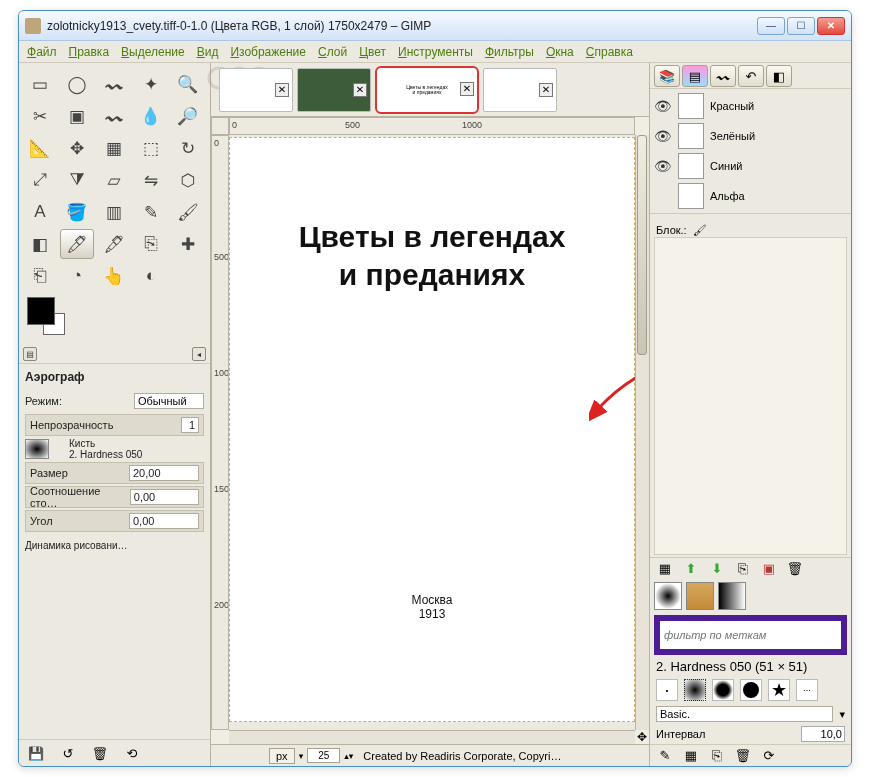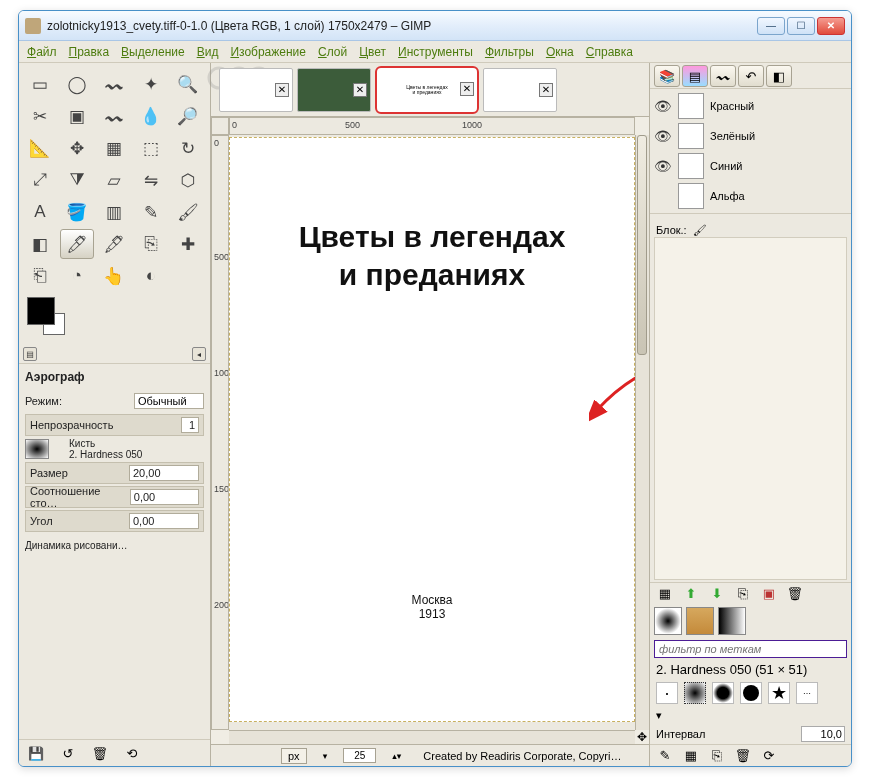--- a/index.html
+++ b/index.html
@@ -57,42 +57,42 @@
 .rull .tick { left:2px; transform:none; writing-mode:horizontal-tb; }
 .canvas { grid-column:2; grid-row:2; background:#ece9e0; position:relative; overflow:hidden; }
 .page { position:absolute; top:2px; left:0; width:100%; height:585px; background:#fff; border:1px dashed #c8b060; }
 .page-inner { padding:80px 36px 0; text-align:center; font-family:"Times New Roman",serif; color:#111; }
 .page-title { font-size:30px; font-weight:bold; line-height:1.25; }
 .page-sub { margin-top:300px; font-size:12px; }
 .sv { grid-column:3;grid-row:2; background:#e7e3d8; border-left:1px solid #b7b2a2; position:relative; }
 .sv .thumb { position:absolute; top:0; left:1px; width:10px; height:220px; background:linear-gradient(#f0ece1,#c9c4b4); border:1px solid #a09b8b; border-radius:3px; }
 .sh { grid-column:2;grid-row:3; background:#e7e3d8; border-top:1px solid #b7b2a2; }
 .nav { grid-column:3;grid-row:3; display:flex; align-items:center; justify-content:center; font-size:12px; }
-.statusbar { height:22px; border-top:1px solid #b7b2a2; background:#ece9e0; display:flex; align-items:center; font-size:11px; padding:0 4px; gap:16px; }
+.statusbar { height:22px; border-top:1px solid #b7b2a2; background:#ece9e0; display:flex; align-items:center; font-size:11px; padding:0 4px; gap:4px; }
 .statusbar .unit { border:1px solid #a7a292; padding:1px 6px; background:#f4f1e8; }
 .statusbar .zoom { border:1px solid #a7a292; background:#fff; padding:1px 10px; font-size:10px; }
 .arrow-annot { position:absolute; right:-44px; top:220px; pointer-events:none; }
 
 
 .right { width:202px; background:#ece9e0; border-left:1px solid #b7b2a2; display:flex; flex-direction:column; font-size:11px; }
 .rtabs { height:26px; display:flex; gap:2px; padding:2px 4px; border-bottom:1px solid #cfcabb; }
 .rtab { width:26px; height:22px; border:1px solid #a7a292; border-radius:3px; background:linear-gradient(#fbf8f0,#e1ddcf); display:flex;align-items:center;justify-content:center; font-size:13px; }
 .channels { padding:2px 4px; }
 .chrow { display:flex; align-items:center; height:30px; gap:6px; }
 .eye { width:18px; font-size:14px; color:#333; text-align:center; }
 .chthumb { width:26px; height:26px; background:#fff; border:1px solid #999; }
 .chname { font-size:11px; }
 .blokrow { display:flex; align-items:flex-start; gap:6px; padding:10px 6px; border-top:1px solid #cfcabb; height:22px; }
 .bigspace { flex:1; background:#f5f2e9; border:1px solid #d2cdbe; margin:2px 4px; }
 .iconrow { display:flex; gap:8px; padding:2px 6px; border-top:1px solid #cfcabb; height:22px; align-items:center; }
 .brushprev { display:flex; gap:4px; padding:3px 4px; }
 .brushprev .sq { width:28px; height:28px; border:1px solid #888; background:#fff; display:flex;align-items:center;justify-content:center; }
 .brushprev .grad { background:radial-gradient(circle,#000 0%,#fff 70%); }
 .brushprev .wood { background:linear-gradient(#d6a85e,#c48a3a); }
-.filterinput { margin:2px 4px; width:calc(100% - 8px); border:1px solid #4c1d95; font-size:11px; padding:2px 4px; font-style:italic; color:#888; background:#fff; }
+.filterinput { margin:2px 4px; width:calc(100% - 8px); border:6px solid #4c1d95; font-size:11px; padding:8px 4px; font-style:italic; color:#888; background:#fff; }
 .brushname { padding:2px 6px; font-size:13px; }
 .brushgrid { display:flex; gap:6px; padding:3px 6px; align-items:center; }
 .brushgrid .b { width:22px; height:22px; border:1px solid #bbb; background:#fff; display:flex;align-items:center;justify-content:center; font-size:18px; }
 .brushgrid .b.sel { border:1px dotted #333; }
 .settings { padding:2px 6px; display:flex; align-items:center; gap:6px; }
 .settings input { width:44px; font-size:11px; border:1px solid #aaa; padding:1px 2px; text-align:right; }
 </style>
 </head>
 <body>
 
@@ -349,20 +349,21 @@
         <div class="b">·</div>
         <div class="b sel" style="background:radial-gradient(#000,#fff)"></div>
         <div class="b" style="background:radial-gradient(#000 40%,#fff 70%)"></div>
         <div class="b">
             <span style="width:16px;height:16px;background:#000;border-radius:50%;"></span>
           </div>
         <div class="b">★</div>
         <div class="b" style="font-size:8px">⋯</div>
       </div>
       <div class="settings">
+        <span style="flex:1;border:1px solid #b1ac9b;padding:1px 3px;background:#fff;">Basic.</span>
         <span>▾</span>
       </div>
       <div class="settings">
         <span style="flex:1">Интервал</span>
         <input value="10,0" style="">
       </div>
       <div class="iconrow" style="margin-top:auto">
         <span class="smicon">✎</span>
         <span class="smicon">▦</span>
         <span class="smicon">⎘</span>

